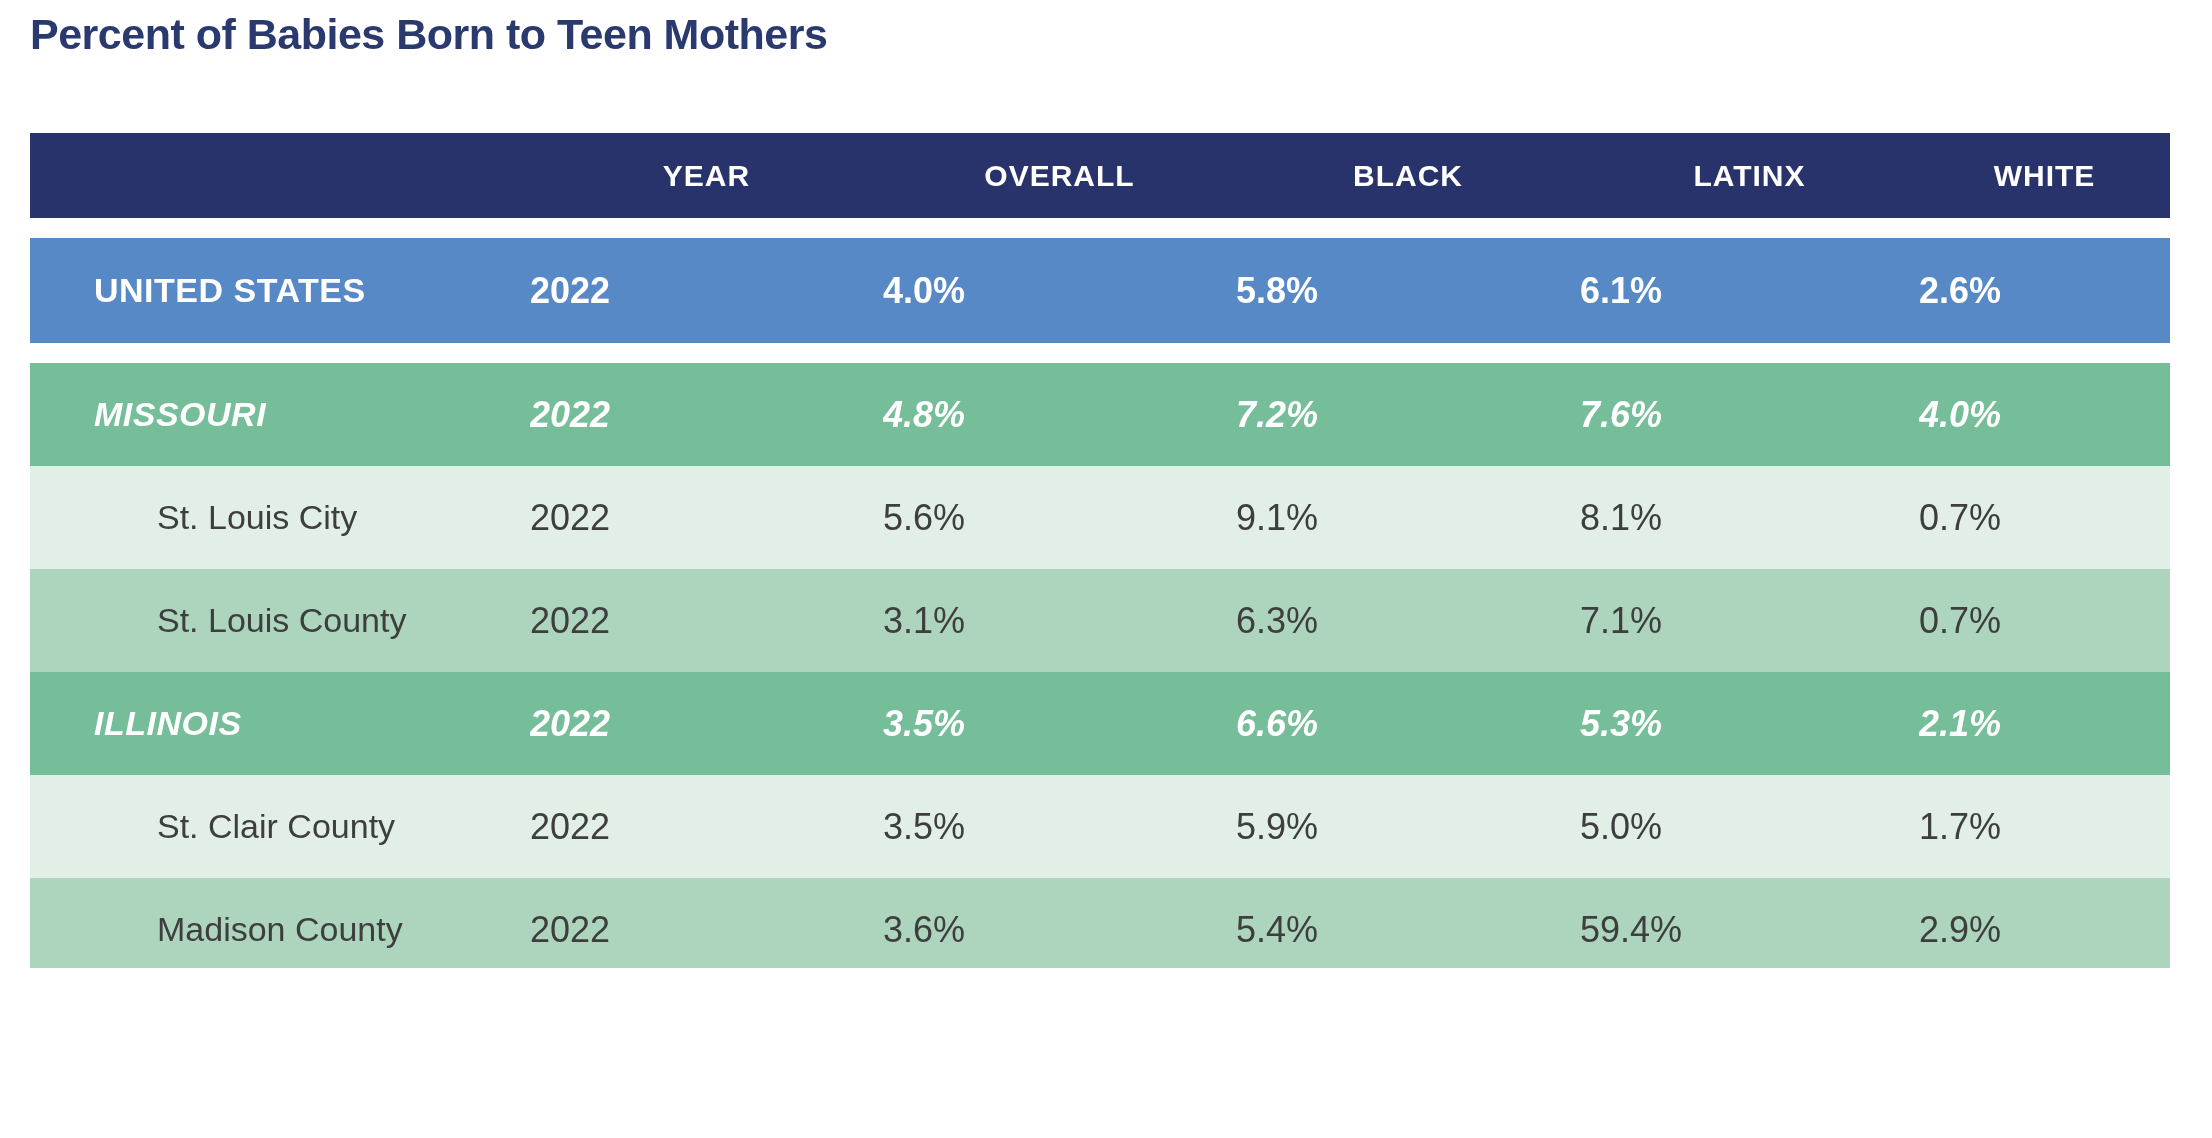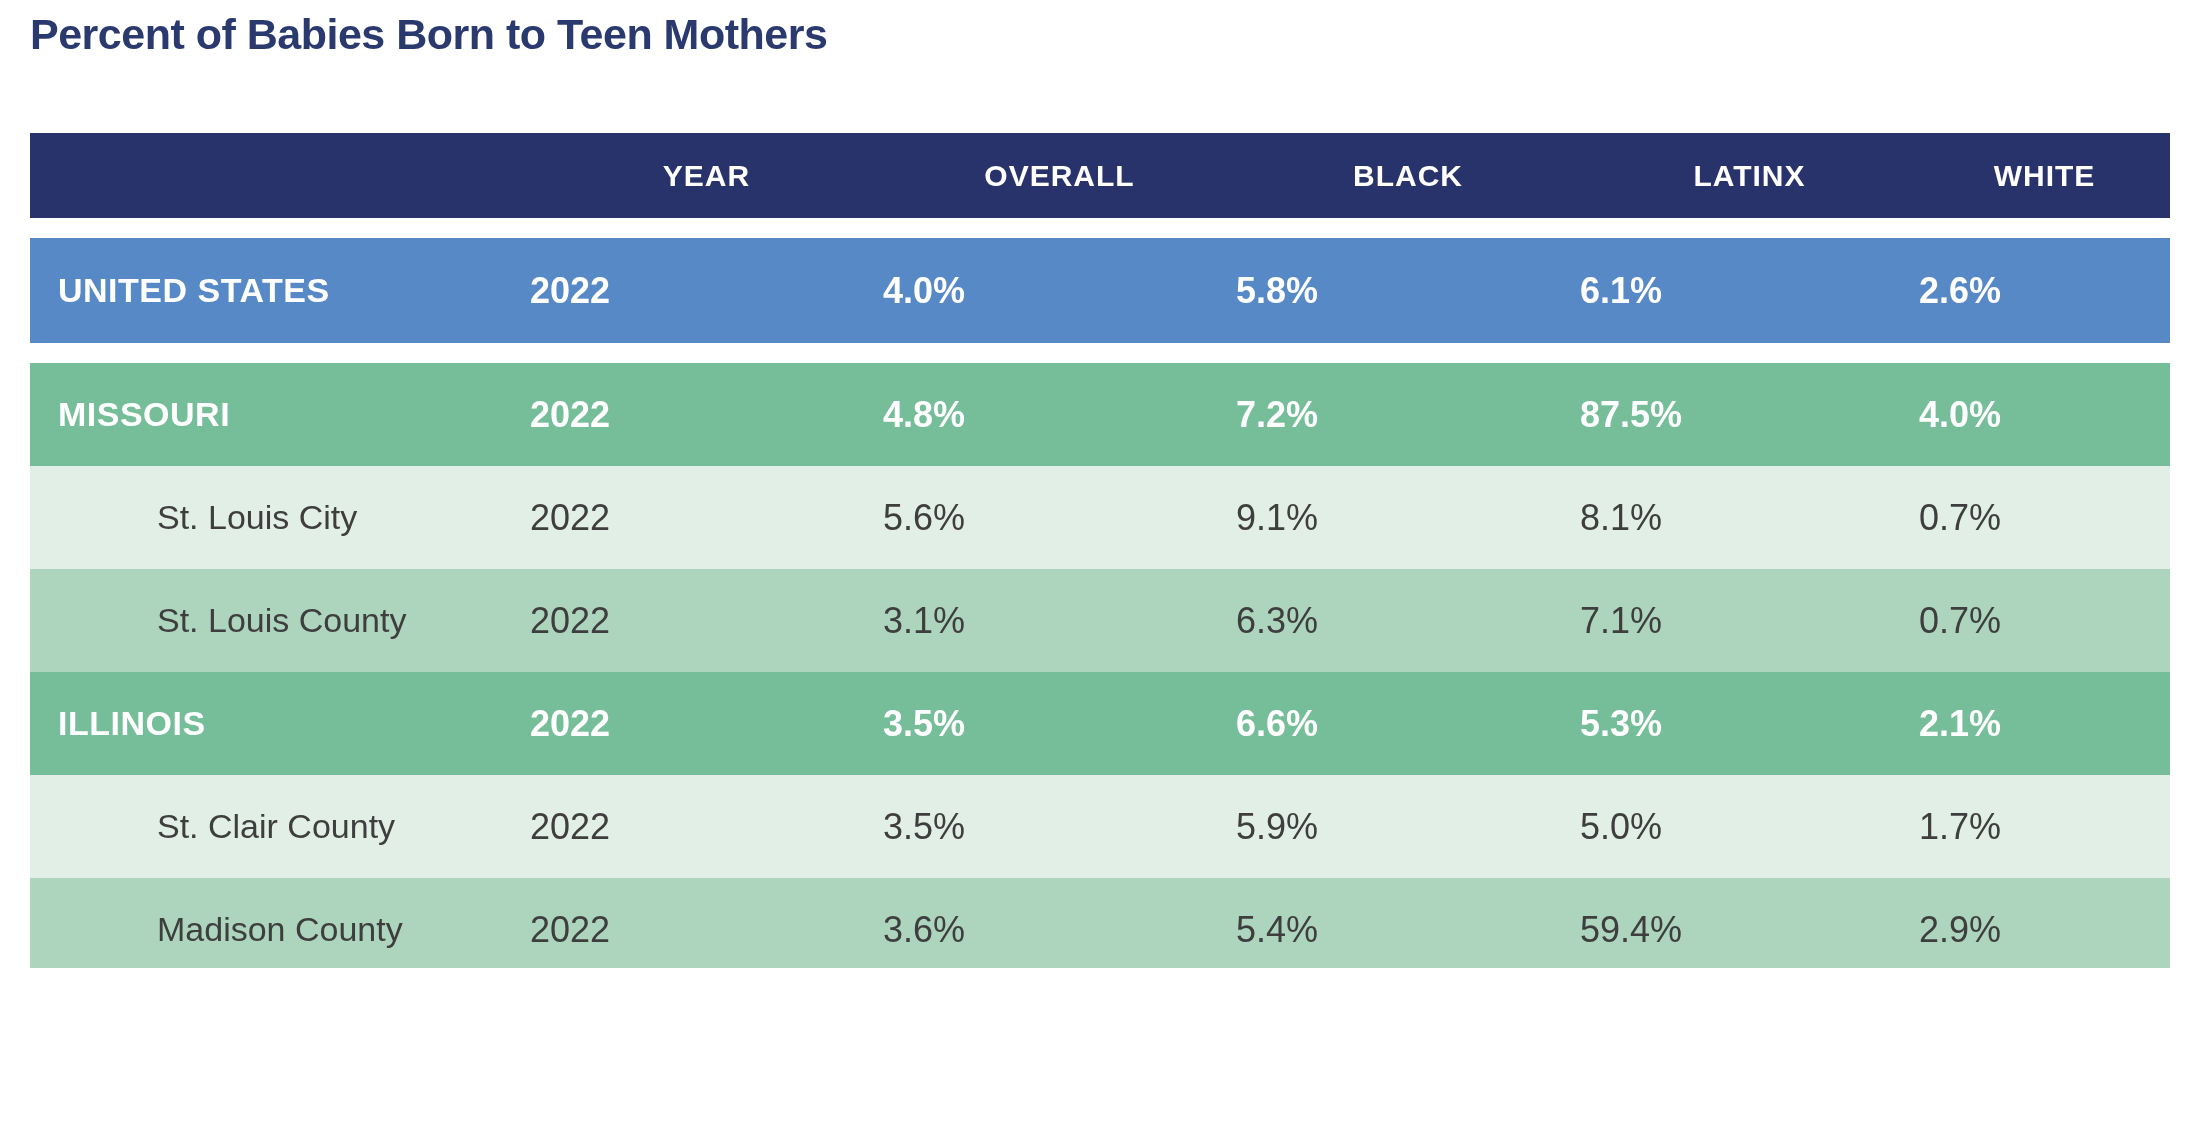--- a/index.html
+++ b/index.html
@@ -46,25 +46,25 @@
   }
   .data-table th {
     color: #FFFFFF;
     font-size: 30px;
     font-weight: 700;
     letter-spacing: 1px;
   }
   .data-table th:first-child,
   .data-table td:first-child {
     text-align: left;
-    padding-left: 28px;
+    padding-left: 64px;
   }
   tr.header-row      { height: 85px;  background: #28336B; }
   tr.row-national    { height: 105px; background: #5789C6; }
-  tr.row-state       { height: 103px; background: #76BE99; }
+  tr.row-state       { height: 103px; background: #76BE99; font-style: italic; }
   tr.row-county-light{ height: 103px; background: #E1EFE6; }
   tr.row-county-med  { height: 103px; background: #ADD5BE; margin-top: 8px; }
   tr.spacer-row      { height: 20px;  background: #ffffff; }
 
   tr.row-national td,
   tr.row-state td {
     color: #FFFFFF;
     font-weight: 700;
   }
   tr.row-national td:first-child,
@@ -121,21 +121,21 @@
 
       <tr class="spacer-row">
             <td colspan="6"></td>
           </tr>
 
       <tr class="row-state">
         <td>MISSOURI</td>
         <td>2022</td>
         <td>4.8%</td>
         <td>7.2%</td>
-        <td>87.5%</td>
+        <td>7.6%</td>
         <td>4.0%</td>
       </tr>
 
       <tr class="row-county-light">
         <td>St. Louis City</td>
         <td>2022</td>
         <td>5.6%</td>
         <td>9.1%</td>
         <td>8.1%</td>
         <td>0.7%</td>

